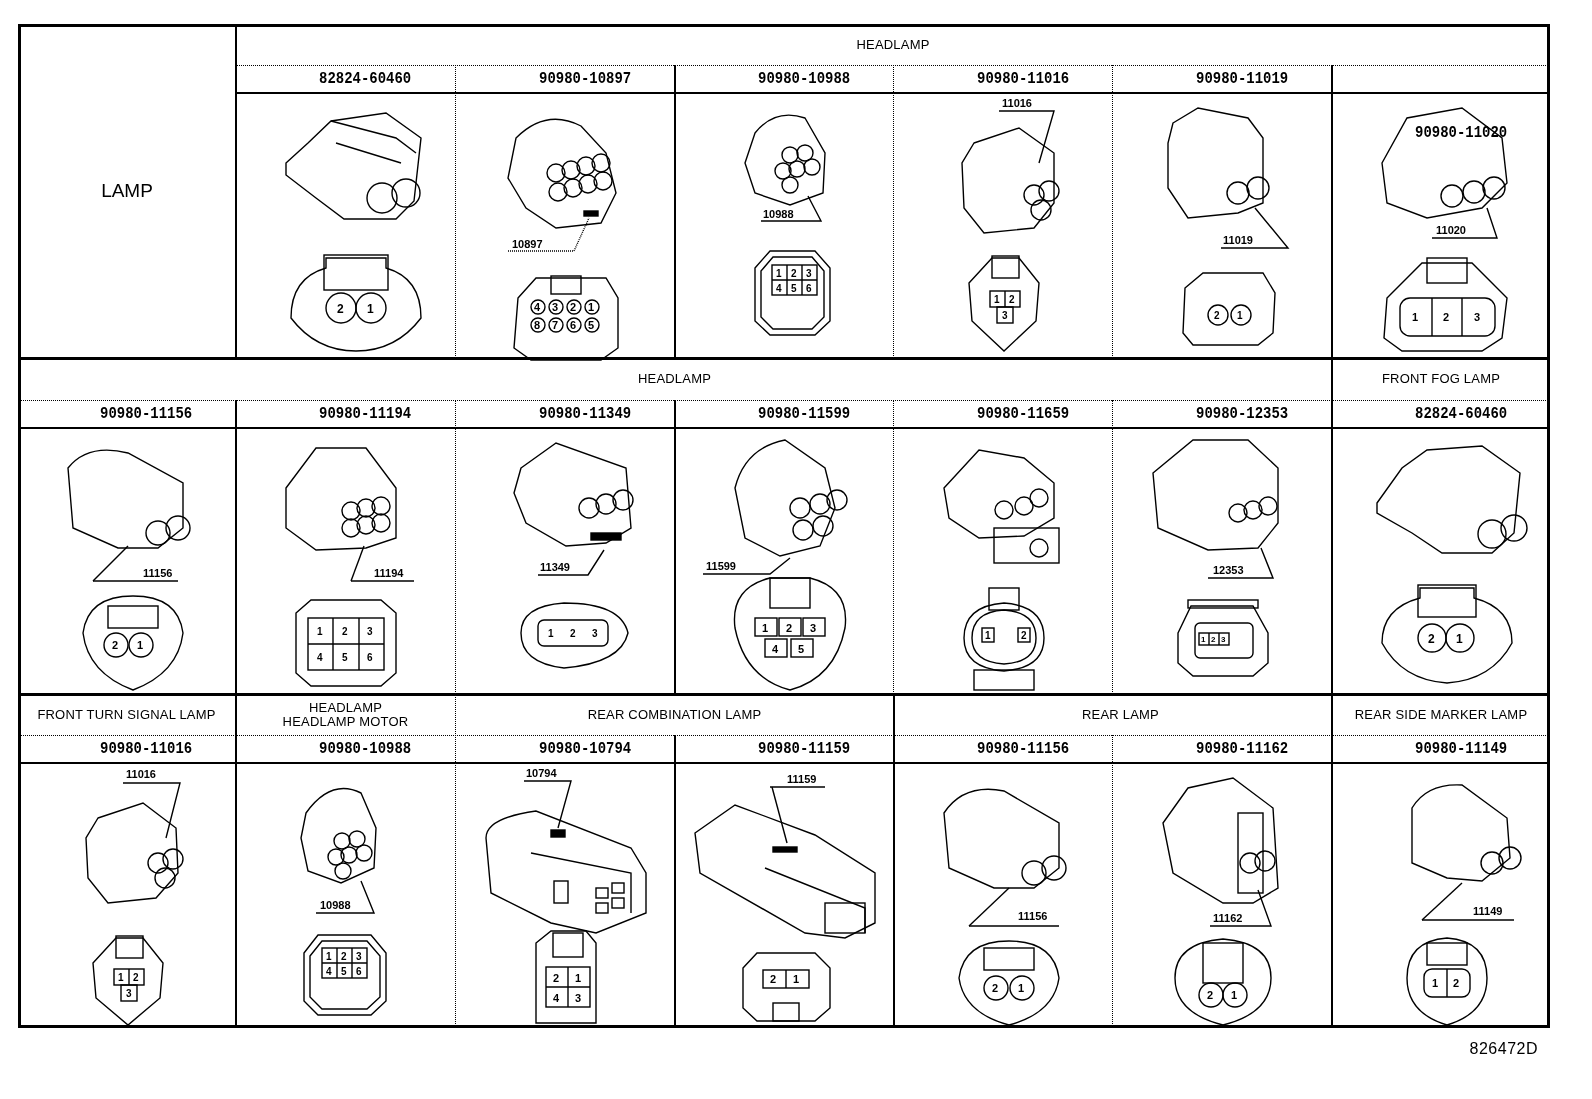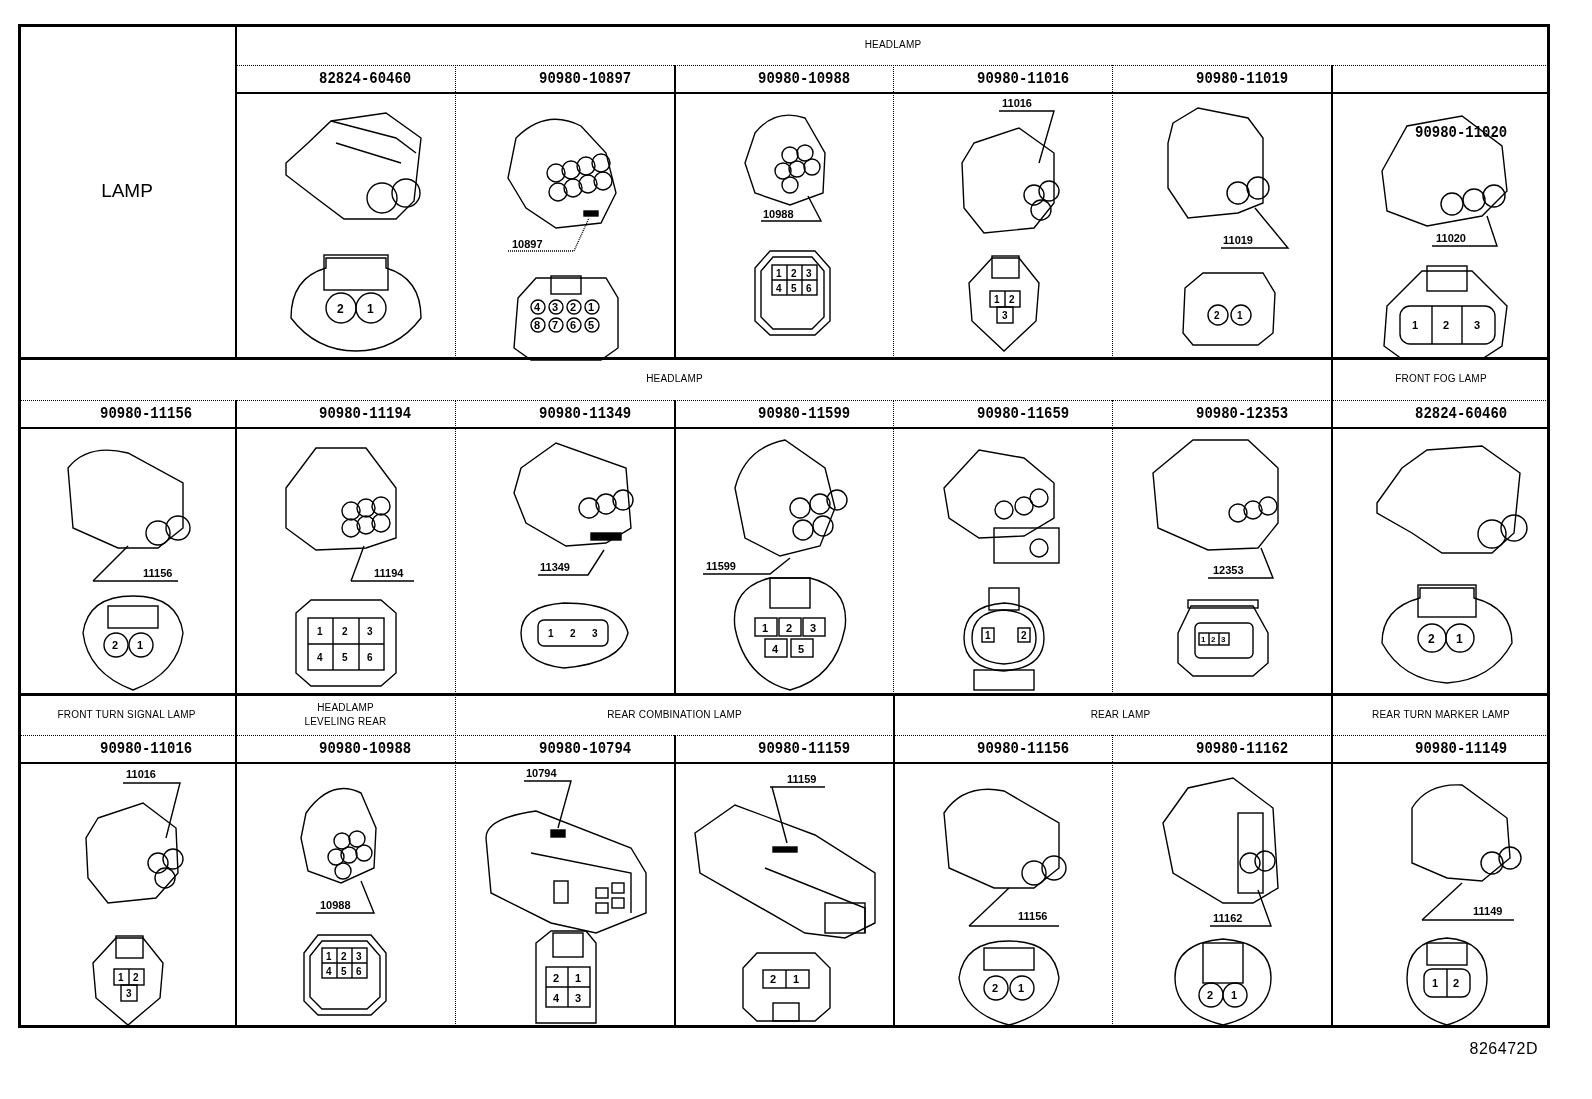--- a/index.html
+++ b/index.html
@@ -1,19 +1,19 @@
 <!DOCTYPE html>
 <html><head>
 <meta charset="utf-8">
 <style>
   html, body { margin:0; padding:0; background:#fff; }
   body { width:1592px; height:1099px; position:relative; overflow:hidden; font-family:"Liberation Sans", sans-serif; color:#000; }
   .sheet { position:absolute; left:18px; top:24px; width:1532px; height:1004px; border:3px solid #000; box-sizing:border-box; }
   .cell { position:absolute; box-sizing:border-box; }
-  .hdr-cat { display:flex; align-items:center; justify-content:center; text-align:center; font-size:10px; letter-spacing:0.2px; line-height:14px; }
+  .hdr-cat { display:flex; align-items:center; justify-content:center; text-align:center; font-size:13px; letter-spacing:0.2px; line-height:14px; }
   .hdr-pn { display:flex; align-items:center; justify-content:center; font-family:"Liberation Mono", monospace; font-weight:bold; font-size:17px; transform:scaleX(0.82); }
   .pn-wrap { position:absolute; box-sizing:border-box; display:flex; align-items:center; justify-content:center; overflow:hidden;padding-left:40px; }
   .lamp-label { display:flex; align-items:center; justify-content:center; font-size:19px; }
   .vline { position:absolute; width:0; }
   .vline.solid { border-left:2px solid #000; }
   .vline.dot { border-left:1px dotted #000; }
   .hline { position:absolute; height:0; }
   .hline.solid { border-top:2px solid #000; }
   .hline.thick { border-top:3px solid #000; }
   .hline.dot { border-top:1px dotted #000; }
@@ -101,25 +101,25 @@
 <div class="pn-wrap" style="left:1113px;top:400px;width:218px;height:27px;">
     <span class="hdr-pn">90980-12353</span>
   </div>
 <div class="pn-wrap" style="left:1332px;top:400px;width:218px;height:27px;">
     <span class="hdr-pn">82824-60460</span>
   </div>
 
 <div class="cell hdr-cat" style="left:18px;top:694px;width:217px;height:41px;">FRONT TURN SIGNAL LAMP</div>
 <div class="cell hdr-cat" style="left:236px;top:694px;width:219px;height:41px;flex-direction:column;">
   <span>HEADLAMP</span>
-  <span>LEVELING REAR</span>
+  <span>HEADLAMP MOTOR</span>
 </div>
 <div class="cell hdr-cat" style="left:456px;top:694px;width:437px;height:41px;">REAR COMBINATION LAMP</div>
 <div class="cell hdr-cat" style="left:894px;top:694px;width:453px;height:41px;">REAR LAMP</div>
-<div class="cell hdr-cat" style="left:1332px;top:694px;width:218px;height:41px;">REAR TURN MARKER LAMP</div>
+<div class="cell hdr-cat" style="left:1332px;top:694px;width:218px;height:41px;">REAR SIDE MARKER LAMP</div>
 
 <div class="pn-wrap" style="left:18px;top:735px;width:217px;height:27px;">
     <span class="hdr-pn">90980-11016</span>
   </div>
 <div class="pn-wrap" style="left:236px;top:735px;width:219px;height:27px;">
     <span class="hdr-pn">90980-10988</span>
   </div>
 <div class="pn-wrap" style="left:456px;top:735px;width:218px;height:27px;">
     <span class="hdr-pn">90980-10794</span>
   </div>
@@ -253,21 +253,21 @@
     <path d="M72 195 L90 180 L150 180 L162 200 L160 240 L145 252 L80 252 L70 240 Z"></path>
     <circle cx="105" cy="222" r="10"></circle>
       <circle cx="128" cy="222" r="10"></circle>
     <g font-size="10" stroke="none" fill="#000">
       <text x="101" y="226">2</text>
       <text x="124" y="226">1</text>
     </g>
   </svg>
 </div>
 
-<div class="drawing" style="left:1332px;top:93px;width:218px;height:264px;margin-top:8px;">
+<div class="drawing" style="left:1332px;top:93px;width:218px;height:264px;">
   <svg width="218" height="264" fill="none" stroke="#000" stroke-width="1.4">
     <path d="M50 70 L75 25 L130 15 L170 45 L175 90 L150 115 L95 125 L55 110 Z"></path>
     <circle cx="120" cy="103" r="11"></circle>
       <circle cx="142" cy="99" r="11"></circle>
       <circle cx="162" cy="95" r="11"></circle>
     <path d="M100 145 L165 145 L155 115"></path>
     <text x="104" y="141" font-size="11" stroke="none" fill="#000">11020</text>
     <path d="M55 205 L90 170 L140 170 L175 205 L170 245 L150 258 L70 258 L52 245 Z"></path>
     <rect x="95" y="165" width="40" height="25"></rect>
     <rect x="68" y="205" width="95" height="38" rx="10"></rect>

